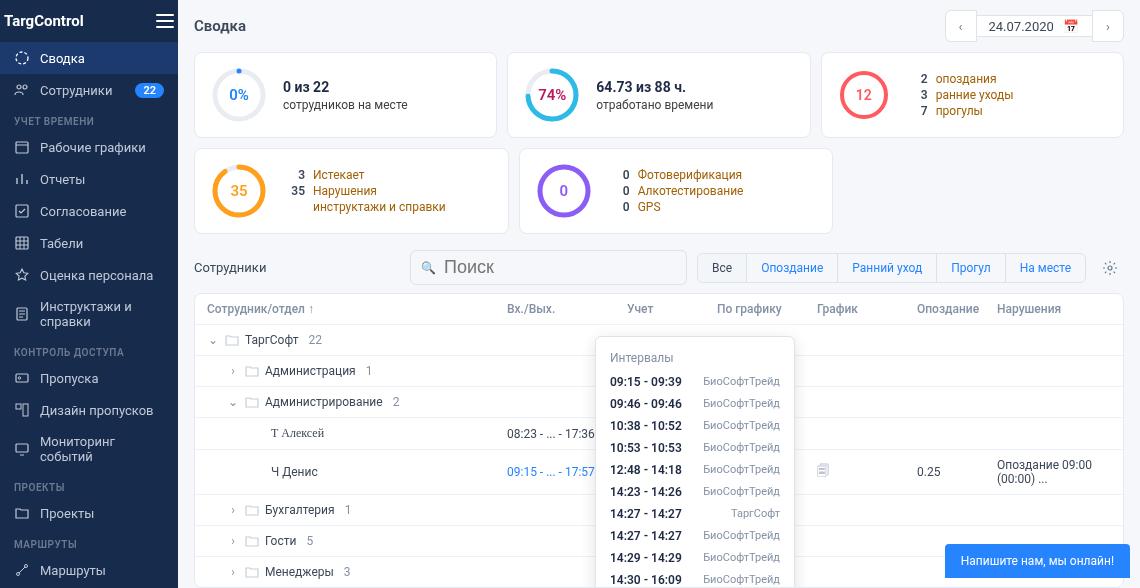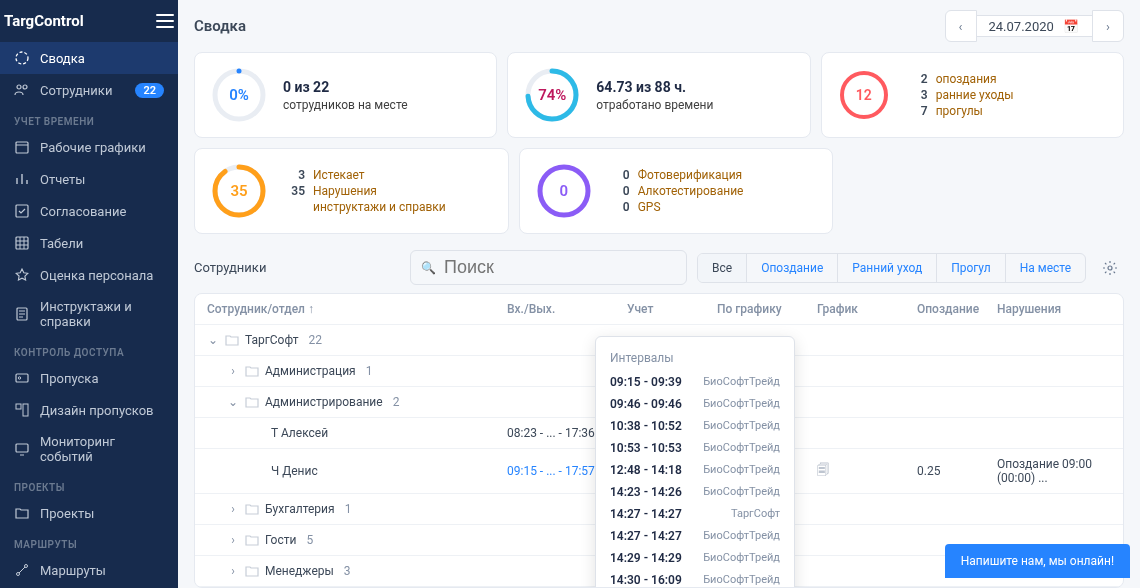--- a/index.html
+++ b/index.html
@@ -370,21 +370,21 @@
               <span class="count">2</span>
             </div>
             <div></div>
             <div></div>
             <div></div>
             <div></div>
             <div></div>
             <div></div>
           </div>
           <div class="trow emp">
-            <div class="cell-name" style="padding-left: 40px;">
+            <div class="cell-name" style="padding-left: 40px; font-family: Liberation Serif, serif;">
               <span style="width:18px"></span>
               <span>Т Алексей</span>
             </div>
             <div>08:23 - ... - 17:36</div>
             <div></div>
             <div></div>
             <div></div>
             <div></div>
             <div></div>
           </div>

